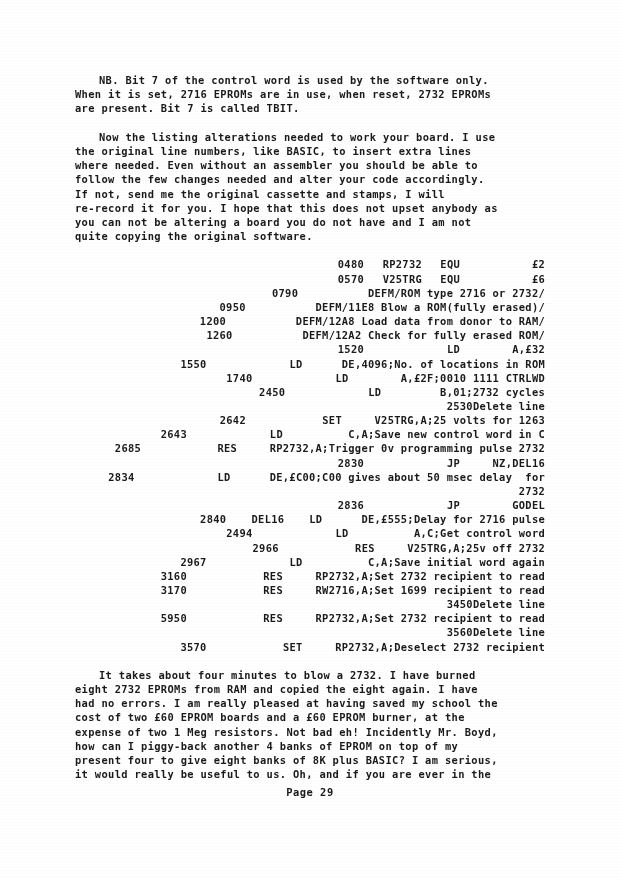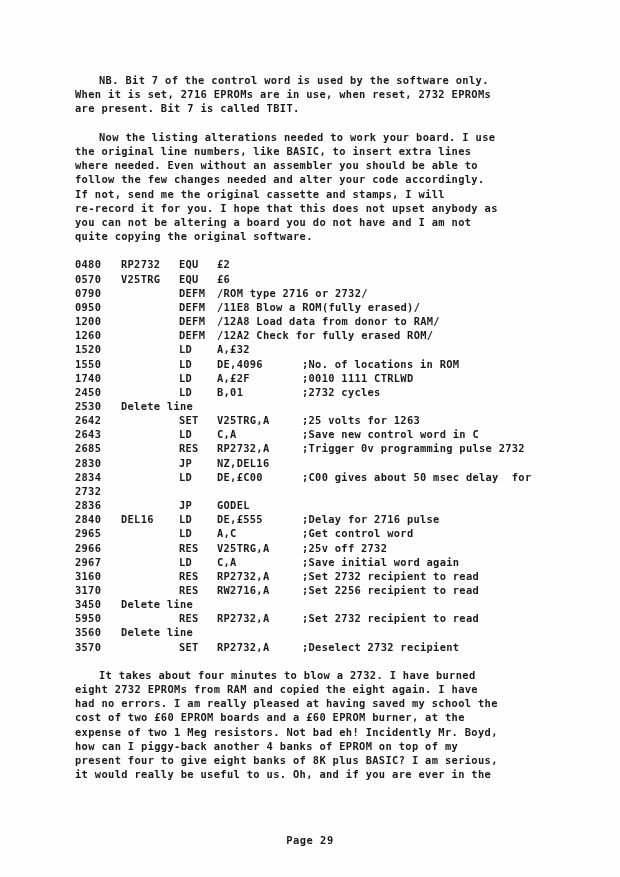--- a/index.html
+++ b/index.html
@@ -47,20 +47,21 @@
   }
   .para .indent {
     display: inline-block;
     width: 24px;
   }
 
   
   .listing {
     margin: 0;
     padding: 0;
+    text-align: right;
   }
   .code-line {
     font-size: 10.4px;
     line-height: 14.15px;
     letter-spacing: 0.3px;
     white-space: pre;
     font-weight: 700;
     margin: 0;
   }
   .c-num     { display: inline-block; width: 46px; }
@@ -73,21 +74,20 @@
   
   .footer {
     position: absolute;
     left: 0;
     top: 786px;
     width: 620px;
     text-align: center;
     font-size: 10.4px;
     letter-spacing: 0.5px;
     font-weight: 700;
-    margin-top: 48px;
   }
 
   
   .grain {
     position: absolute;
     inset: 0;
     pointer-events: none;
     opacity: 0.035;
     background:
       repeating-linear-gradient(0deg,
@@ -121,25 +121,25 @@
         <div class="code-line"><span class="c-num">2450</span><span class="c-label"></span><span class="c-op">LD</span><span class="c-operand">B,01</span><span class="c-comment">;2732 cycles</span></div>
         <div class="code-line"><span class="c-num">2530</span><span class="c-free">Delete line</span></div>
         <div class="code-line"><span class="c-num">2642</span><span class="c-label"></span><span class="c-op">SET</span><span class="c-operand">V25TRG,A</span><span class="c-comment">;25 volts for 1263</span></div>
         <div class="code-line"><span class="c-num">2643</span><span class="c-label"></span><span class="c-op">LD</span><span class="c-operand">C,A</span><span class="c-comment">;Save new control word in C</span></div>
         <div class="code-line"><span class="c-num">2685</span><span class="c-label"></span><span class="c-op">RES</span><span class="c-operand">RP2732,A</span><span class="c-comment">;Trigger 0v programming pulse 2732</span></div>
         <div class="code-line"><span class="c-num">2830</span><span class="c-label"></span><span class="c-op">JP</span><span class="c-operand">NZ,DEL16</span><span class="c-comment"></span></div>
         <div class="code-line"><span class="c-num">2834</span><span class="c-label"></span><span class="c-op">LD</span><span class="c-operand">DE,£C00</span><span class="c-comment">;C00 gives about 50 msec delay  for</span></div>
         <div class="code-line"><span class="c-free">2732</span></div>
         <div class="code-line"><span class="c-num">2836</span><span class="c-label"></span><span class="c-op">JP</span><span class="c-operand">GODEL</span><span class="c-comment"></span></div>
         <div class="code-line"><span class="c-num">2840</span><span class="c-label">DEL16</span><span class="c-op">LD</span><span class="c-operand">DE,£555</span><span class="c-comment">;Delay for 2716 pulse</span></div>
-        <div class="code-line"><span class="c-num">2965</span><span class="c-label"></span><span class="c-op">LD</span><span class="c-operand">A,C</span><span class="c-comment">;Get control word</span></div>
+        <div class="code-line"><span class="c-num">2494</span><span class="c-label"></span><span class="c-op">LD</span><span class="c-operand">A,C</span><span class="c-comment">;Get control word</span></div>
         <div class="code-line"><span class="c-num">2966</span><span class="c-label"></span><span class="c-op">RES</span><span class="c-operand">V25TRG,A</span><span class="c-comment">;25v off 2732</span></div>
         <div class="code-line"><span class="c-num">2967</span><span class="c-label"></span><span class="c-op">LD</span><span class="c-operand">C,A</span><span class="c-comment">;Save initial word again</span></div>
         <div class="code-line"><span class="c-num">3160</span><span class="c-label"></span><span class="c-op">RES</span><span class="c-operand">RP2732,A</span><span class="c-comment">;Set 2732 recipient to read</span></div>
-        <div class="code-line"><span class="c-num">3170</span><span class="c-label"></span><span class="c-op">RES</span><span class="c-operand">RW2716,A</span><span class="c-comment">;Set 2256 recipient to read</span></div>
+        <div class="code-line"><span class="c-num">3170</span><span class="c-label"></span><span class="c-op">RES</span><span class="c-operand">RW2716,A</span><span class="c-comment">;Set 1699 recipient to read</span></div>
         <div class="code-line"><span class="c-num">3450</span><span class="c-free">Delete line</span></div>
         <div class="code-line"><span class="c-num">5950</span><span class="c-label"></span><span class="c-op">RES</span><span class="c-operand">RP2732,A</span><span class="c-comment">;Set 2732 recipient to read</span></div>
         <div class="code-line"><span class="c-num">3560</span><span class="c-free">Delete line</span></div>
         <div class="code-line"><span class="c-num">3570</span><span class="c-label"></span><span class="c-op">SET</span><span class="c-operand">RP2732,A</span><span class="c-comment">;Deselect 2732 recipient</span></div>
       </div>
 
     <div id="para-bottom">
         <div class="para"><span class="indent"></span><span>It takes about four minutes to blow a 2732.  I  have  burned</span><br><span>eight 2732 EPROMs from RAM and copied the eight  again.  I  have</span><br><span>had no errors. I am really pleased at having saved my school the</span><br><span>cost of two £60 EPROM boards and a  £60  EPROM  burner,  at  the</span><br><span>expense of two 1 Meg resistors. Not bad eh! Incidently Mr. Boyd,</span><br><span>how can I piggy-back another 4 banks  of  EPROM  on  top  of  my</span><br><span>present four to give eight banks of 8K plus BASIC? I am serious,</span><br><span>it would really be useful to us. Oh, and if you are ever in  the</span></div>
       </div>
 

